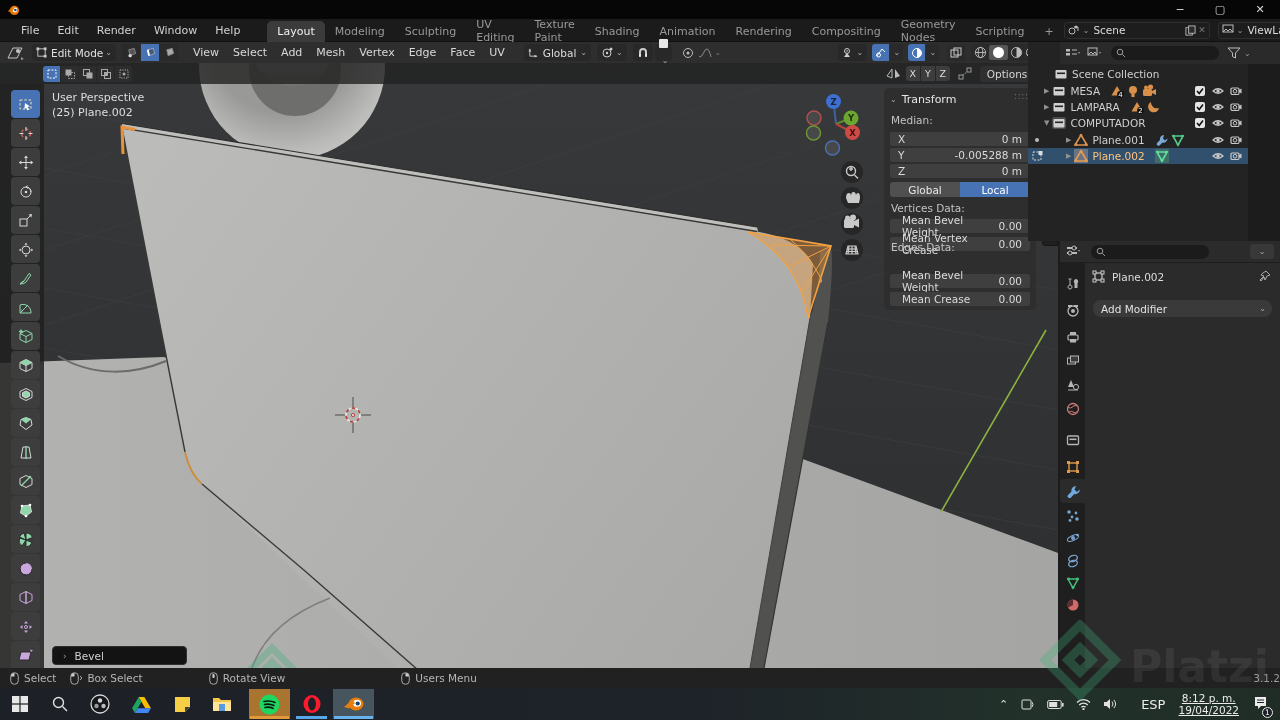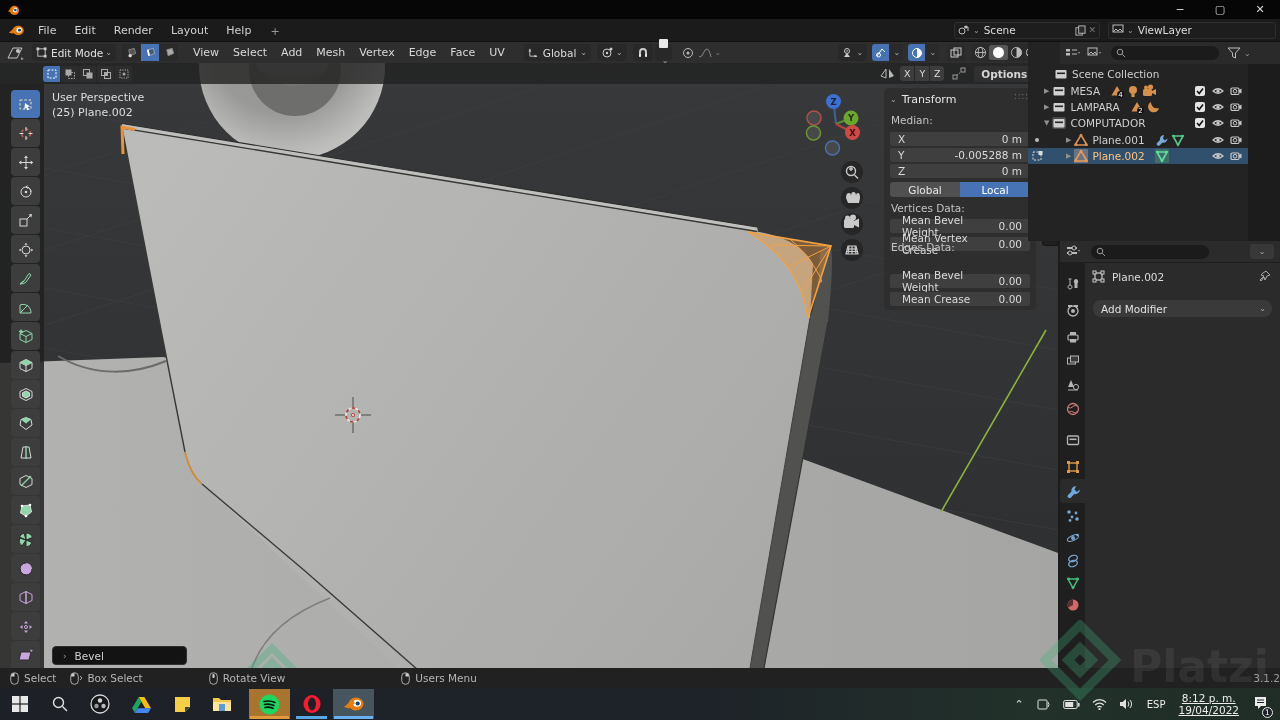--- a/index.html
+++ b/index.html
@@ -227,22 +227,36 @@
       <ellipse cx="12" cy="7" rx="6.5" ry="5.5" fill="#e87d0d"></ellipse>
         <ellipse cx="13" cy="6.5" rx="3.4" ry="3" fill="#fff"></ellipse>
         <ellipse cx="13.6" cy="6.6" rx="1.8" ry="1.6" fill="#16426b"></ellipse>
       <path d="M1,9.5 L8,3.5 L10.5,6 L5.5,10.5 Z" fill="#e87d0d"></path>
     </svg>
     <div style="display:flex;">
 
     <div class="menuitem">File</div>
         <div class="menuitem">Edit</div>
         <div class="menuitem">Render</div>
-        <div class="menuitem">Layout</div>
+        <div class="menuitem">Window</div>
         <div class="menuitem">Help</div>
+      </div>
+    <div style="display:flex;margin-left:18px;">
+
+    <div class="wstab active">Layout</div>
+        <div class="wstab">Modeling</div>
+        <div class="wstab">Sculpting</div>
+        <div class="wstab">UV Editing</div>
+        <div class="wstab">Texture Paint</div>
+        <div class="wstab">Shading</div>
+        <div class="wstab">Animation</div>
+        <div class="wstab">Rendering</div>
+        <div class="wstab">Compositing</div>
+        <div class="wstab">Geometry Nodes</div>
+        <div class="wstab">Scripting</div>
       </div>
     <div class="wstab">+</div>
     <div style="margin-left:auto;display:flex;align-items:center;margin-right:4px;">
       <div class="idfield" style="width:146px;">
         <svg width="12" height="12" viewBox="0 0 12 12" style="margin:0 3px;">
             <circle cx="4" cy="7" r="3" fill="none" stroke="#bbb"></circle>
             <path d="M6,3 l4,0 l0,4" fill="none" stroke="#bbb"></path>
             <circle cx="8" cy="3" r="1.6" fill="#bbb"></circle>
           </svg>
         <span style="font-size:8px;color:#999;margin-right:4px;">⌄</span>
@@ -452,21 +466,21 @@
       <div style="display:flex;margin-left:5px;">
         <div style="width:14px;height:15px;background:#3d3d3d;border-radius:3px 0 0 3px;color:#ddd;font-size:9.5px;display:flex;align-items:center;justify-content:center;">X</div>
         <div style="width:14px;height:15px;background:#3d3d3d;color:#ddd;font-size:9.5px;display:flex;align-items:center;justify-content:center;margin-left:1px;">Y</div>
         <div style="width:14px;height:15px;background:#3d3d3d;border-radius:0 3px 3px 0;color:#ddd;font-size:9.5px;display:flex;align-items:center;justify-content:center;margin-left:1px;">Z</div>
       </div>
       <svg width="14" height="13" viewBox="0 0 14 13" style="margin-left:8px;">
           <rect x="1" y="8" width="4" height="4" fill="none" stroke="#999"></rect>
           <rect x="9" y="1" width="4" height="4" fill="none" stroke="#999"></rect>
           <line x1="5" y1="8" x2="9" y2="5" stroke="#999" stroke-dasharray="1.5,1"></line>
         </svg>
-      <div style="display:flex;align-items:center;background:#303030;border-radius:3px;height:16px;padding:0 7px;margin-left:8px;font-weight:bold;">
+      <div style="display:flex;align-items:center;background:#303030;border-radius:3px;height:16px;padding:0 7px;margin-left:8px;">
         <span style="color:#d5d5d5;font-size:10.5px;">Options</span>
         <span style="font-size:8px;color:#aaa;margin-left:5px;">⌄</span>
       </div>
     </div>
   </div>
 
   <div id="toolbar" class="abs">
       <div class="tool active" style="top: 6px;">
         <svg width="16" height="15" viewBox="0 0 16 15">
           <rect x="2" y="3" width="11" height="9" fill="none" stroke="#f0e4b8" stroke-dasharray="2.5,1.8"></rect>
@@ -1083,21 +1097,21 @@
           <rect x="15" y="4" width="1.6" height="3.5" fill="#e0e0e0"></rect>
         </svg>
       <svg width="15" height="12" viewBox="0 0 15 12" style="margin-left:12px;">
           <path d="M1,4.5 a9,9 0 0 1 13,0 M3.2,7 a6,6 0 0 1 8.6,0 M5.4,9.3 a3,3 0 0 1 4.2,0" fill="none" stroke="#e0e0e0" stroke-width="1.2"></path>
           <circle cx="7.5" cy="11" r="1.1" fill="#e0e0e0"></circle>
         </svg>
       <svg width="15" height="12" viewBox="0 0 15 12" style="margin-left:12px;">
           <path d="M1,4 L3.5,4 L7,1 L7,11 L3.5,8 L1,8 Z" fill="#e0e0e0"></path>
           <path d="M9,3.5 a4,4 0 0 1 0,5 M11,2 a6.5,6.5 0 0 1 0,8" fill="none" stroke="#e0e0e0"></path>
         </svg>
-      <span style="color:#ececec;font-size:10px;margin-left:13px;">ESP</span>
+      <span style="color:#ececec;font-size:13px;margin-left:23px;">ESP</span>
       <div style="margin-left:13px;text-align:center;color:#ececec;font-size:10.5px;line-height:12px;text-decoration:underline;">
         <div>8:12 p. m.</div>
         <div>19/04/2022</div>
       </div>
       <div style="position:relative;margin-left:14px;margin-right:4px;">
         <svg width="15" height="14" viewBox="0 0 15 14">
             <path d="M2,1 L13,1 L13,10 L8,10 L5,13 L5,10 L2,10 Z" fill="#ececec"></path>
             <line x1="4" y1="4" x2="11" y2="4" stroke="#1d2127"></line>
             <line x1="4" y1="6.5" x2="11" y2="6.5" stroke="#1d2127"></line>
           </svg>

